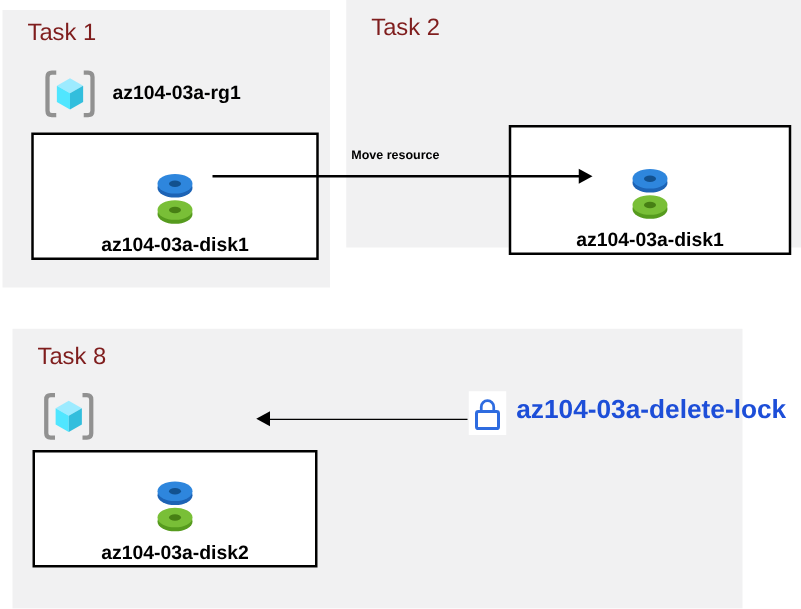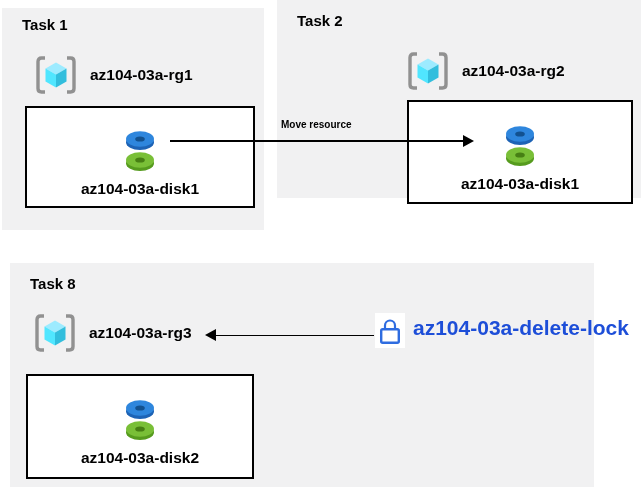--- a/index.html
+++ b/index.html
@@ -2,32 +2,32 @@
 <html><head>
 <meta charset="utf-8">
 <style>
   html,body { margin:0; padding:0; background:#ffffff; }
   .canvas {
     position:relative; width:641px; height:487px; background:#ffffff;
     font-family:"Liberation Sans", sans-serif; overflow:hidden;
   }
   .panel { position:absolute; background:#f1f1f2; }
   .task-title {
-    position:absolute; font-size:15px; font-weight:bold; color:#000000;
+    position:absolute; font-size:19px; font-weight:normal; color:#7f1d1d;
     white-space:nowrap;
   }
   .rg-row {
     position:absolute; display:flex; align-items:center; gap:12px;
     white-space:nowrap;
   }
   .name-label { font-size:15.5px; font-weight:bold; color:#000; }
   .resource-box {
     position:absolute; background:#ffffff; border:2px solid #000;
     box-sizing:border-box; display:flex; flex-direction:column;
-    align-items:center; justify-content:center; padding-top:12px; gap:7px;
+    align-items:center; justify-content:flex-end; padding-top:12px; gap:7px;
   }
   .arrow-line { position:absolute; height:1.8px; background:#000; }
   .arrow-head-right {
     position:absolute; width:0; height:0;
     border-left:11px solid #000; border-top:6.5px solid transparent;
     border-bottom:6.5px solid transparent;
   }
   .arrow-head-left {
     position:absolute; width:0; height:0;
     border-right:11px solid #000; border-top:6.5px solid transparent;
@@ -73,30 +73,20 @@
         <ellipse cx="19" cy="31" rx="14" ry="7.8" fill="#79bf37"></ellipse>
         <ellipse cx="19" cy="31" rx="4.8" ry="2.6" fill="#477f14"></ellipse>
       </svg>
       <span class="name-label">az104-03a-disk1</span>
     </div>
   </div>
 
   <div class="panel" style="left:277px; top:0px; width:364px; height:198px;">
     <div class="task-title" style="left:20px; top:12px;">Task 2</div>
 
-    <div class="rg-row" style="left:129px; top:48px;">
-      <svg width="44" height="46" viewBox="0 0 44 46">
-        <path d="M11,6 H7.5 Q4,6 4,9.5 V36.5 Q4,40 7.5,40 H11" fill="none" stroke="#919191" stroke-width="3.4"></path>
-        <path d="M33,6 H36.5 Q40,6 40,9.5 V36.5 Q40,40 36.5,40 H33" fill="none" stroke="#919191" stroke-width="3.4"></path>
-        <polygon points="22,10.5 32.5,16.5 22,22.5 11.5,16.5" fill="#9debff"></polygon>
-        <polygon points="11.5,16.5 22,22.5 22,35.5 11.5,29.5" fill="#50e6ff"></polygon>
-        <polygon points="22,22.5 32.5,16.5 32.5,29.5 22,35.5" fill="#32bedd"></polygon>
-      </svg>
-      <span class="name-label">az104-03a-rg2</span>
-    </div>
 
     <div class="resource-box" style="left:130px; top:100px; width:226px; height:104px;">
       <svg width="38" height="44" viewBox="0 0 38 44">
         <ellipse cx="19" cy="13.2" rx="14" ry="7.8" fill="#1d63b5"></ellipse>
         <ellipse cx="19" cy="10" rx="14" ry="7.8" fill="#2e86dd"></ellipse>
         <ellipse cx="19" cy="10" rx="4.8" ry="2.6" fill="#12518f"></ellipse>
         <ellipse cx="19" cy="34.2" rx="14" ry="7.8" fill="#569b1e"></ellipse>
         <ellipse cx="19" cy="31" rx="14" ry="7.8" fill="#79bf37"></ellipse>
         <ellipse cx="19" cy="31" rx="4.8" ry="2.6" fill="#477f14"></ellipse>
       </svg>
@@ -112,27 +102,26 @@
     <div class="task-title" style="left:20px; top:12px;">Task 8</div>
 
     <div class="rg-row" style="left:23px; top:47px;">
       <svg width="44" height="46" viewBox="0 0 44 46">
         <path d="M11,6 H7.5 Q4,6 4,9.5 V36.5 Q4,40 7.5,40 H11" fill="none" stroke="#919191" stroke-width="3.4"></path>
         <path d="M33,6 H36.5 Q40,6 40,9.5 V36.5 Q40,40 36.5,40 H33" fill="none" stroke="#919191" stroke-width="3.4"></path>
         <polygon points="22,10.5 32.5,16.5 22,22.5 11.5,16.5" fill="#9debff"></polygon>
         <polygon points="11.5,16.5 22,22.5 22,35.5 11.5,29.5" fill="#50e6ff"></polygon>
         <polygon points="22,22.5 32.5,16.5 32.5,29.5 22,35.5" fill="#32bedd"></polygon>
       </svg>
-      <span class="name-label">az104-03a-rg3</span>
     </div>
 
     <div class="arrow-line" style="left:204px; top:71.6px; width:160px;"></div>
     <div class="arrow-head-left" style="left:195px; top:66px;"></div>
 
-    <div class="resource-box" style="left:16px; top:97px; width:228px; height:105px;margin-top:14px;">
+    <div class="resource-box" style="left:16px; top:97px; width:228px; height:94px;">
       <svg width="38" height="44" viewBox="0 0 38 44">
         <ellipse cx="19" cy="13.2" rx="14" ry="7.8" fill="#1d63b5"></ellipse>
         <ellipse cx="19" cy="10" rx="14" ry="7.8" fill="#2e86dd"></ellipse>
         <ellipse cx="19" cy="10" rx="4.8" ry="2.6" fill="#12518f"></ellipse>
         <ellipse cx="19" cy="34.2" rx="14" ry="7.8" fill="#569b1e"></ellipse>
         <ellipse cx="19" cy="31" rx="14" ry="7.8" fill="#79bf37"></ellipse>
         <ellipse cx="19" cy="31" rx="4.8" ry="2.6" fill="#477f14"></ellipse>
       </svg>
       <span class="name-label">az104-03a-disk2</span>
     </div>

